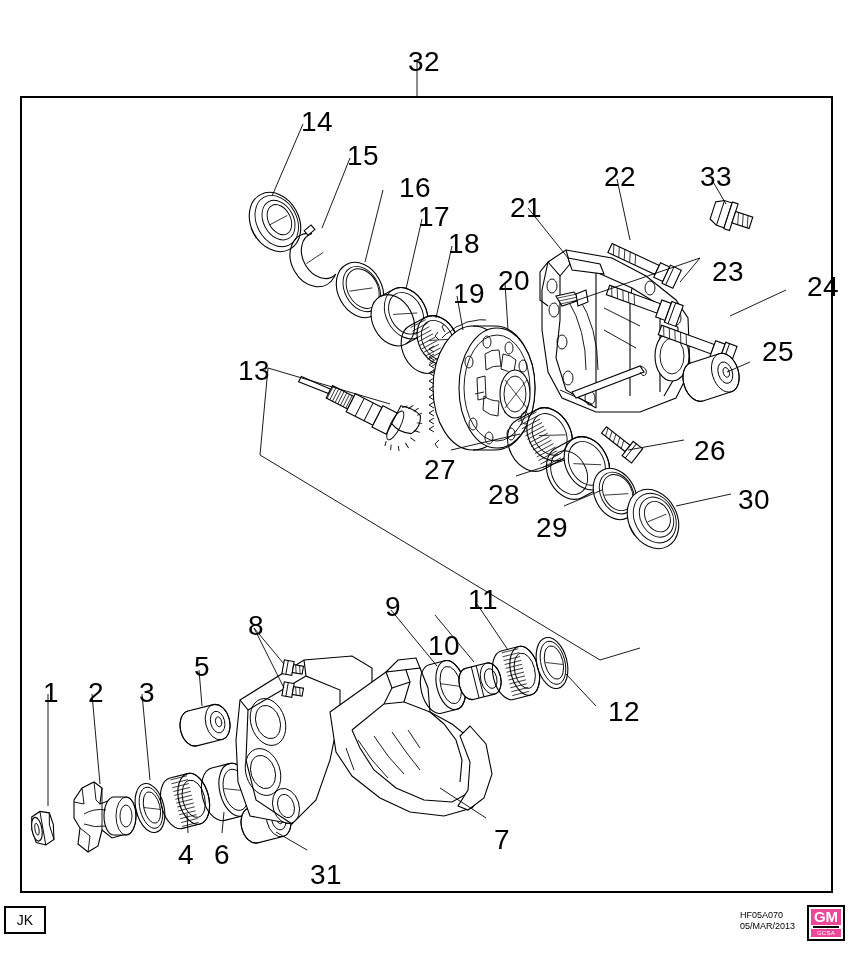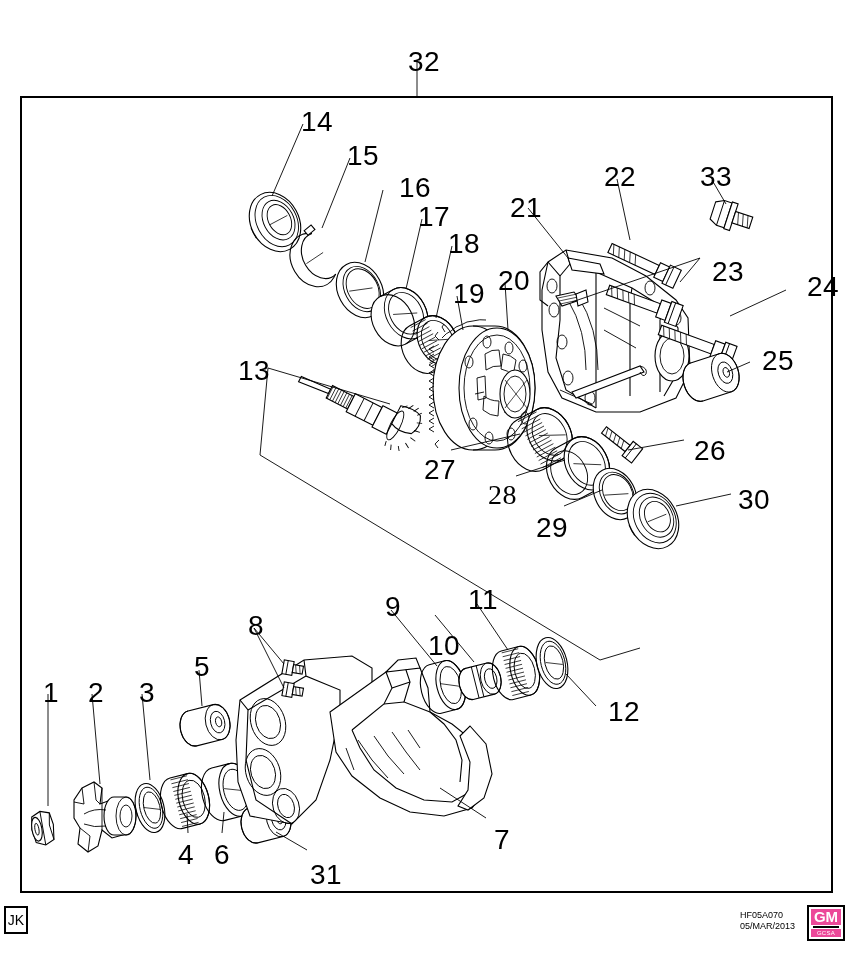--- a/index.html
+++ b/index.html
@@ -27,21 +27,21 @@
 
   
   .cal{
     position:absolute;font-size:28px;line-height:1;
     font-family:"Liberation Sans","DejaVu Sans",sans-serif;
     letter-spacing:.5px;white-space:nowrap;
   }
 
   
   .jk{
-    position:absolute;left:4px;top:906px;width:24px;height:28px;
+    position:absolute;left:4px;top:906px;width:42px;height:28px;
     border:2px solid #000;box-sizing:border-box;
     display:flex;align-items:center;justify-content:center;
     font-size:14px;line-height:1;
   }
   .pn{
     position:absolute;right:56px;top:910px;text-align:left;
     font-size:9px;line-height:11px;white-space:nowrap;
   }
   .gm{
     position:absolute;right:6px;top:905px;width:38px;height:36px;
@@ -618,24 +618,24 @@
       <div class="cal" style="left: 347px; top: 142px;">15</div>
       <div class="cal" style="left: 379px; top: 174px; margin-left: 20px;">16</div>
       <div class="cal" style="left: 418px; top: 203px;">17</div>
       <div class="cal" style="left: 448px; top: 230px;">18</div>
       <div class="cal" style="left: 453px; top: 280px;">19</div>
       <div class="cal" style="left: 498px; top: 267px;">20</div>
       <div class="cal" style="left: 510px; top: 194px;">21</div>
       <div class="cal" style="left: 604px; top: 163px;">22</div>
       <div class="cal" style="left: 712px; top: 258px;">23</div>
       <div class="cal" style="left: 775px; top: 273px; margin-left: 32px;">24</div>
-      <div class="cal" style="left: 762px; top: 347px;">25</div>
+      <div class="cal" style="left: 762px; top: 338px;">25</div>
       <div class="cal" style="left: 694px; top: 437px;">26</div>
       <div class="cal" style="left: 424px; top: 456px;">27</div>
-      <div class="cal" style="left: 488px; top: 481px; font-family: Liberation Serif, serif;">28</div>
+      <div class="cal" style="left: 488px; top: 481px;">28</div>
       <div class="cal" style="left: 536px; top: 514px;">29</div>
       <div class="cal" style="left: 738px; top: 486px;">30</div>
       <div class="cal" style="left: 310px; top: 861px;">31</div>
       <div class="cal" style="left: 408px; top: 48px;">32</div>
       <div class="cal" style="left: 700px; top: 163px;">33</div>
     </div>
 
   <div class="jk">
     <span>JK</span>
   </div>

